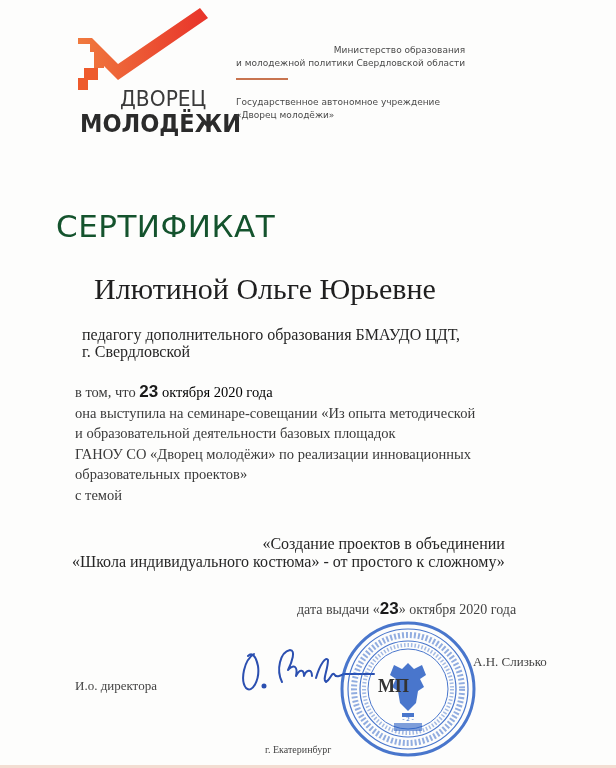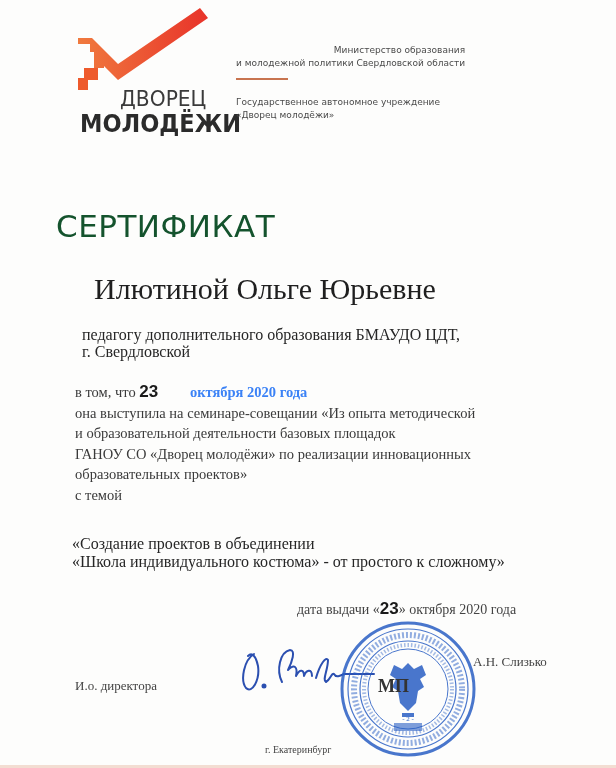--- a/index.html
+++ b/index.html
@@ -47,25 +47,25 @@
   .position {
     position: absolute; left: 82px; top: 326px;
     font-family: "Liberation Serif", serif; font-size: 16px; color: #262626; line-height: 17px;
   }
   .body-text {
     position: absolute; left: 75px; top: 382px;
     font-family: "Liberation Serif", serif; font-size: 14.5px; color: #3a3a3a; line-height: 20.5px;
   }
   .body-text .line { display: block; white-space: nowrap; }
   .date-big { font-family: "Liberation Sans", sans-serif; font-size: 17px; font-weight: bold; color: #1a1a1a; }
-  .date-rest { font-weight: bold; color: #3b82f6; padding-left: 28px; }
+  .date-rest { font-weight: normal; color: #000000; }
 
   .topic {
     position: absolute; left: 72px; top: 535px;
-    font-family: "Liberation Serif", serif; font-size: 16px; color: #262626; line-height: 18px;
+    font-family: "Liberation Serif", serif; font-size: 16px; color: #262626; line-height: 18px; text-align: right;
   }
   .topic .line { display: block; white-space: nowrap; }
 
   .issue-date {
     position: absolute; left: 297px; top: 599px;
     font-family: "Liberation Serif", serif; font-size: 14px; color: #444;
     white-space: nowrap;
     text-align: right;
   }
   .issue-date .num { font-family: "Liberation Sans", sans-serif; font-size: 17px; font-weight: bold; color: #1a1a1a; }

